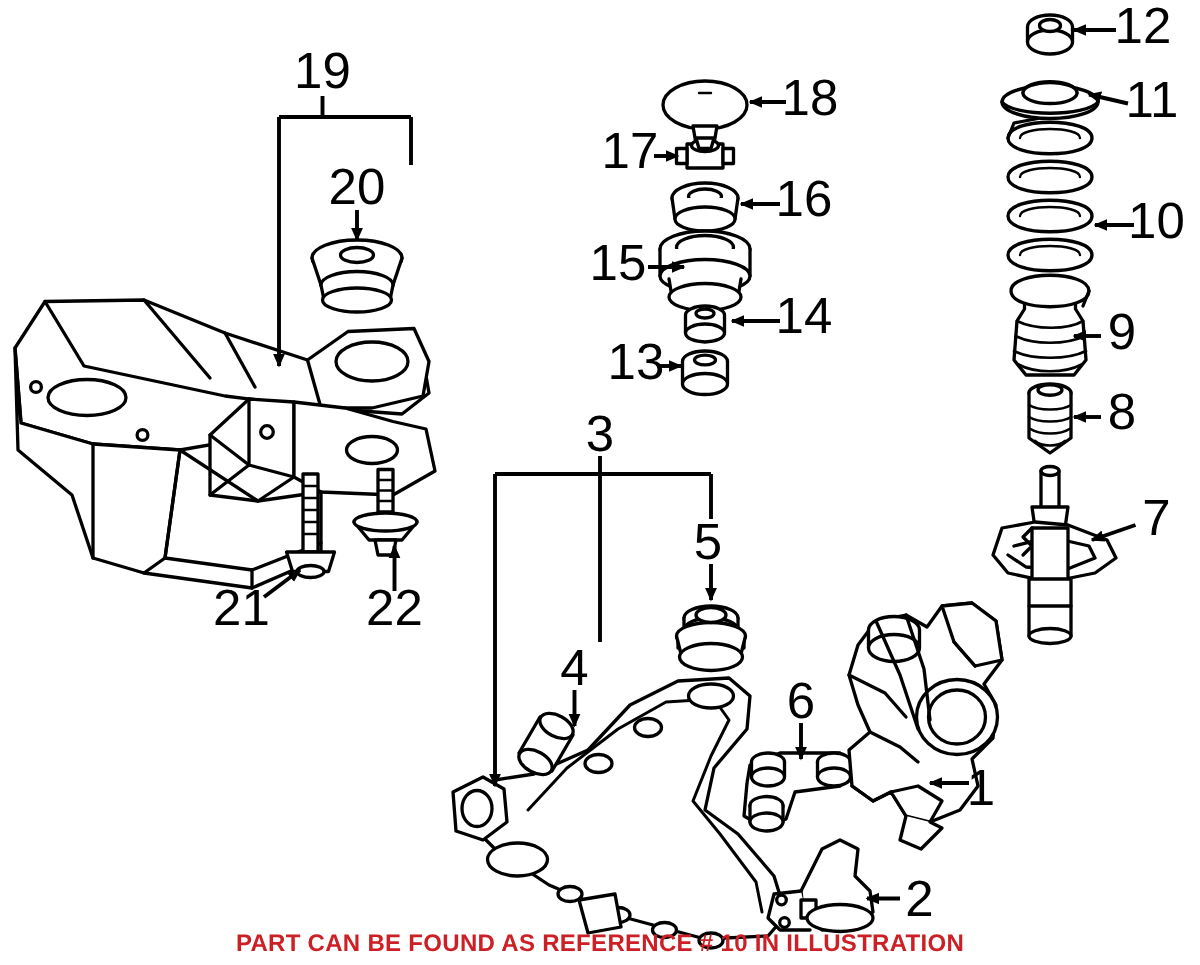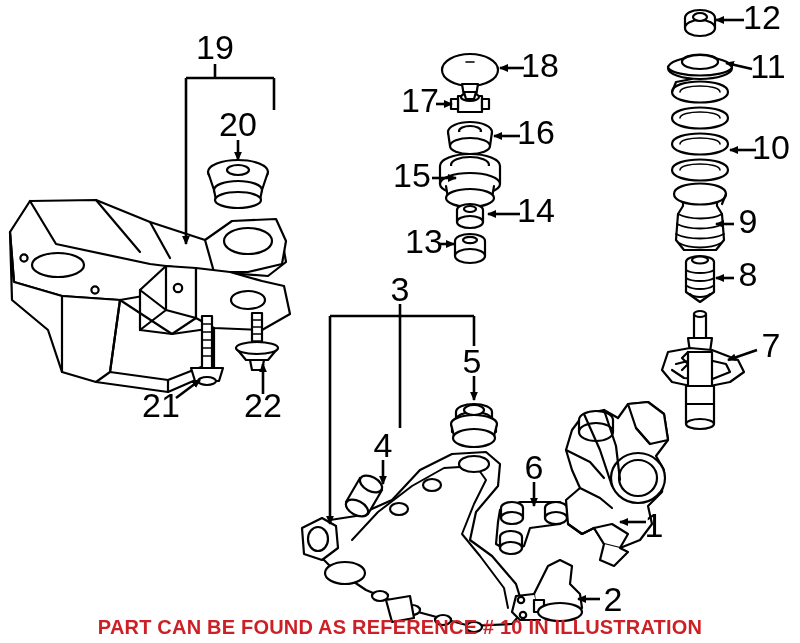--- a/index.html
+++ b/index.html
@@ -34,21 +34,21 @@
     dominant-baseline: middle;
   }
   .footer-note {
     position: absolute;
     left: 0;
     bottom: 4px;
     width: 800px;
     text-align: center;
     font-family: "Liberation Sans", sans-serif;
     font-weight: bold;
-    font-size: 20px;
+    font-size: 16px;
     letter-spacing: 0.2px;
     color: #cc2026;
     white-space: nowrap;
     pointer-events: none;
   }
 </style>
 </head>
 <body>
 
 <div id="diagram-root">

